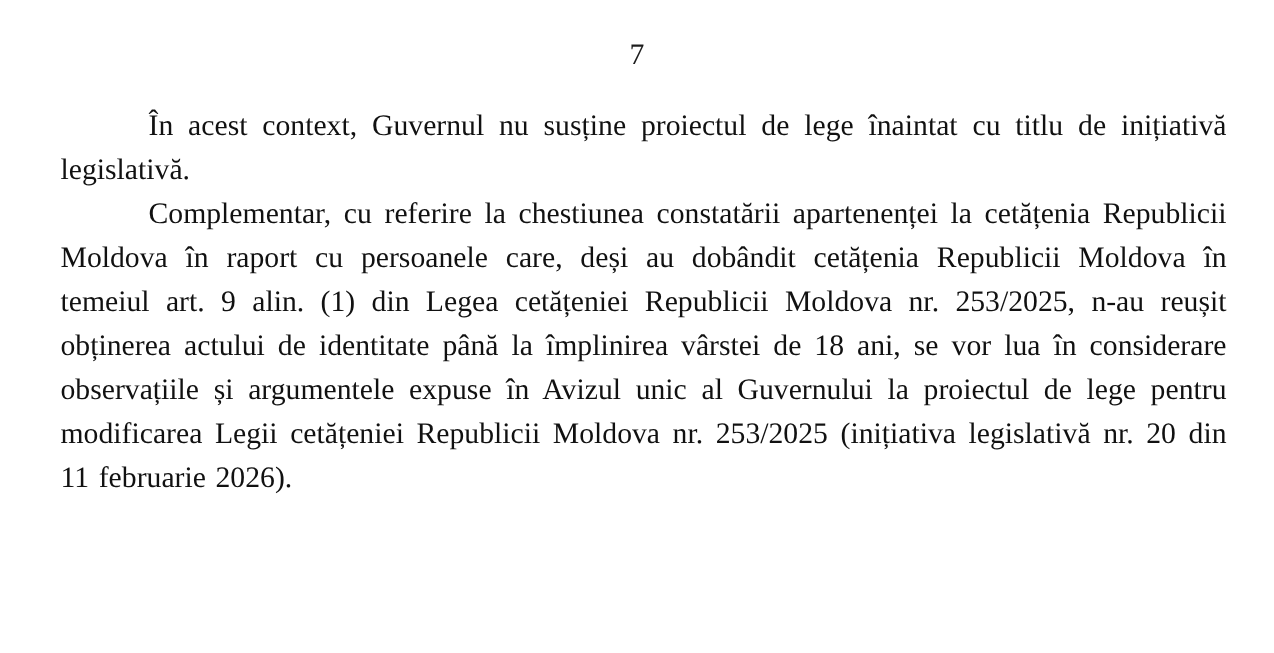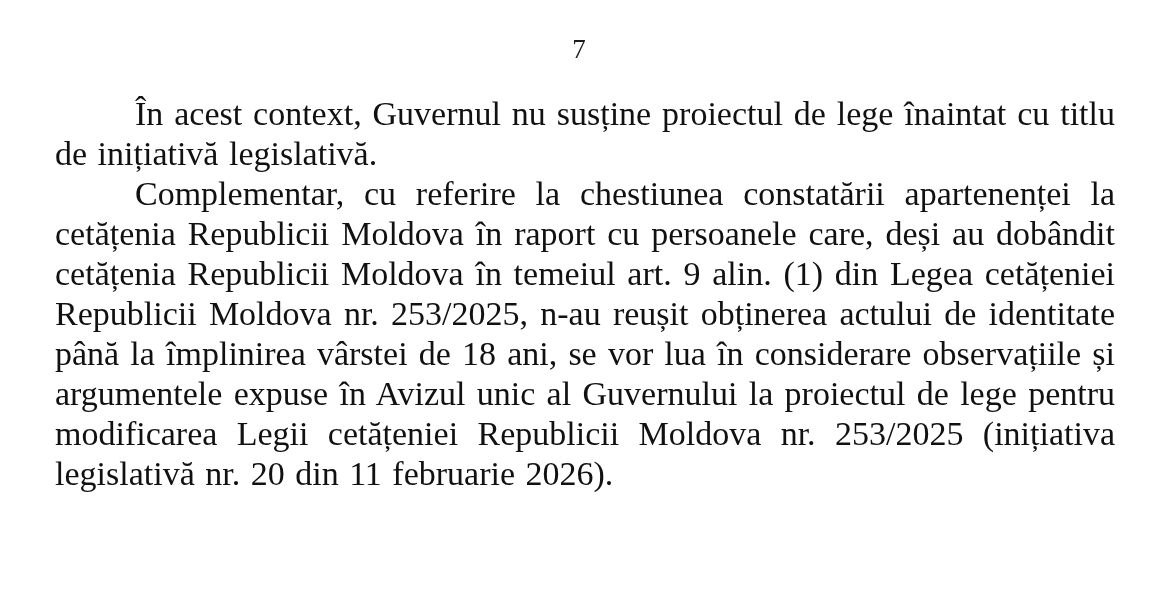--- a/index.html
+++ b/index.html
@@ -20,21 +20,21 @@
     padding-top: 34px;
     text-align: center;
     font-size: 27px;
     line-height: 30px;
     color: #1c1c1c;
   }
   .content {
     margin-top: 30px;
     margin-left: 55px;
     margin-right: 43px;
-    font-size: 34px;
+    font-size: 27px;
     line-height: 40px;
     text-align: justify;
     text-justify: inter-word;
     word-spacing: 2px;
   }
   .content p {
     margin: 0;
     padding: 0;
     text-indent: 80px;
   }

